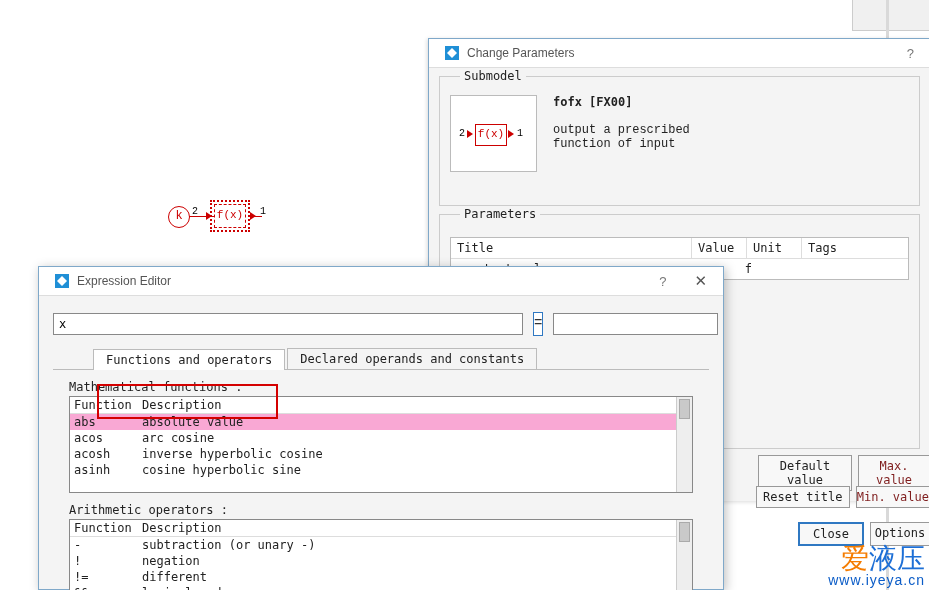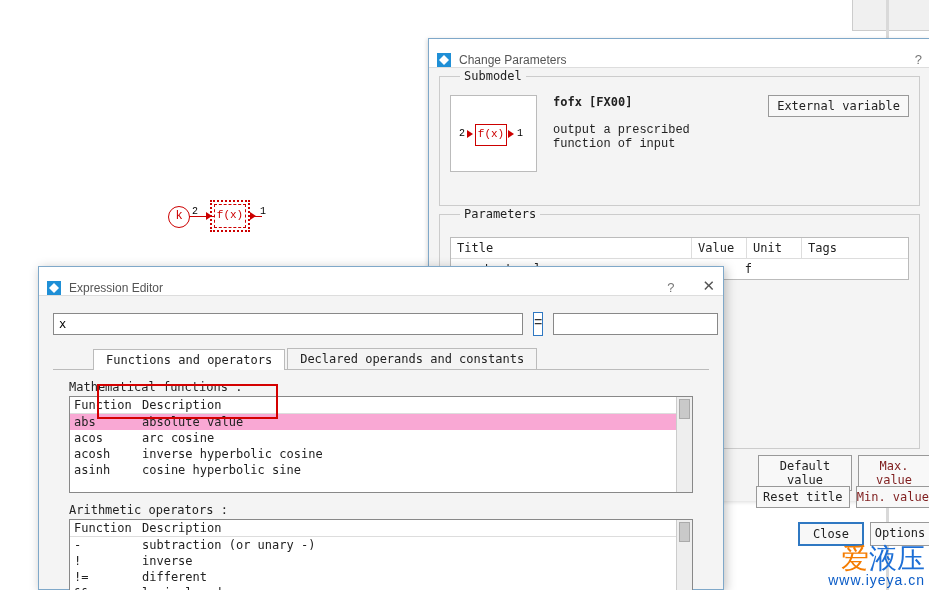--- a/index.html
+++ b/index.html
@@ -87,22 +87,22 @@
     left:428px; top:38px;
     width:501px; height:462px;
     background:#f4f4f4;
     border-left:1px solid #7fa8c9;
     border-top:1px solid #7fa8c9;
     box-shadow: -1px 1px 4px rgba(0,0,0,.15);
   }
   .titlebar {
     height:28px;
     display:flex;
-    align-items:flex-end;
-    padding:0 8px;
+    align-items:center;
+    padding:0 16px;
     font-family: "Segoe UI", sans-serif;
     font-size:12px;
     color:#555;
     border-bottom:1px solid #ddd;
     background:#fff;
   }
   .titlebar .logo {
     width:14px;height:14px;
     margin-right:8px;
     display:inline-block;
@@ -323,21 +323,20 @@
         <span class="tri" style="left:57px;top:34px;border-width:4px 0 4px 6px;border-color:transparent transparent transparent #cc0000;"></span>
         <span style="position:absolute;left:66px;top:32px;font-size:10px;color:#000">1</span>
       </div>
       <div style="margin-left:16px">
         <div style="font-weight:bold;font-family:'SimSun',monospace">fofx [FX00]</div>
         <div style="height:14px"></div>
         <div>output a prescribed</div>
         <div>function of input</div>
       </div>
       <div style="flex:1"></div>
-      <div class="ext-btn">External variable</div>
     </div>
   </div>
 
   <div class="groupbox" style="height:215px;padding:18px 0 0 0">
     <span class="glabel">Parameters</span>
     <div class="param-table-wrap">
       <div class="param-header">
         <div style="width:228px">Title</div>
         <div style="width:42px">Value</div>
         <div style="width:42px">Unit</div>
@@ -425,21 +424,21 @@
       <div class="hdr">
         <div class="c1">Function</div>
         <div class="c2">Description</div>
       </div>
       <div class="lrow">
           <div class="c1">-</div>
           <div class="c2">subtraction (or unary -)</div>
         </div>
       <div class="lrow">
           <div class="c1">!</div>
-          <div class="c2">inverse</div>
+          <div class="c2">negation</div>
         </div>
       <div class="lrow">
           <div class="c1">!=</div>
           <div class="c2">different</div>
         </div>
       <div class="lrow">
           <div class="c1">&amp;&amp;</div>
           <div class="c2">logical and</div>
         </div>
 

